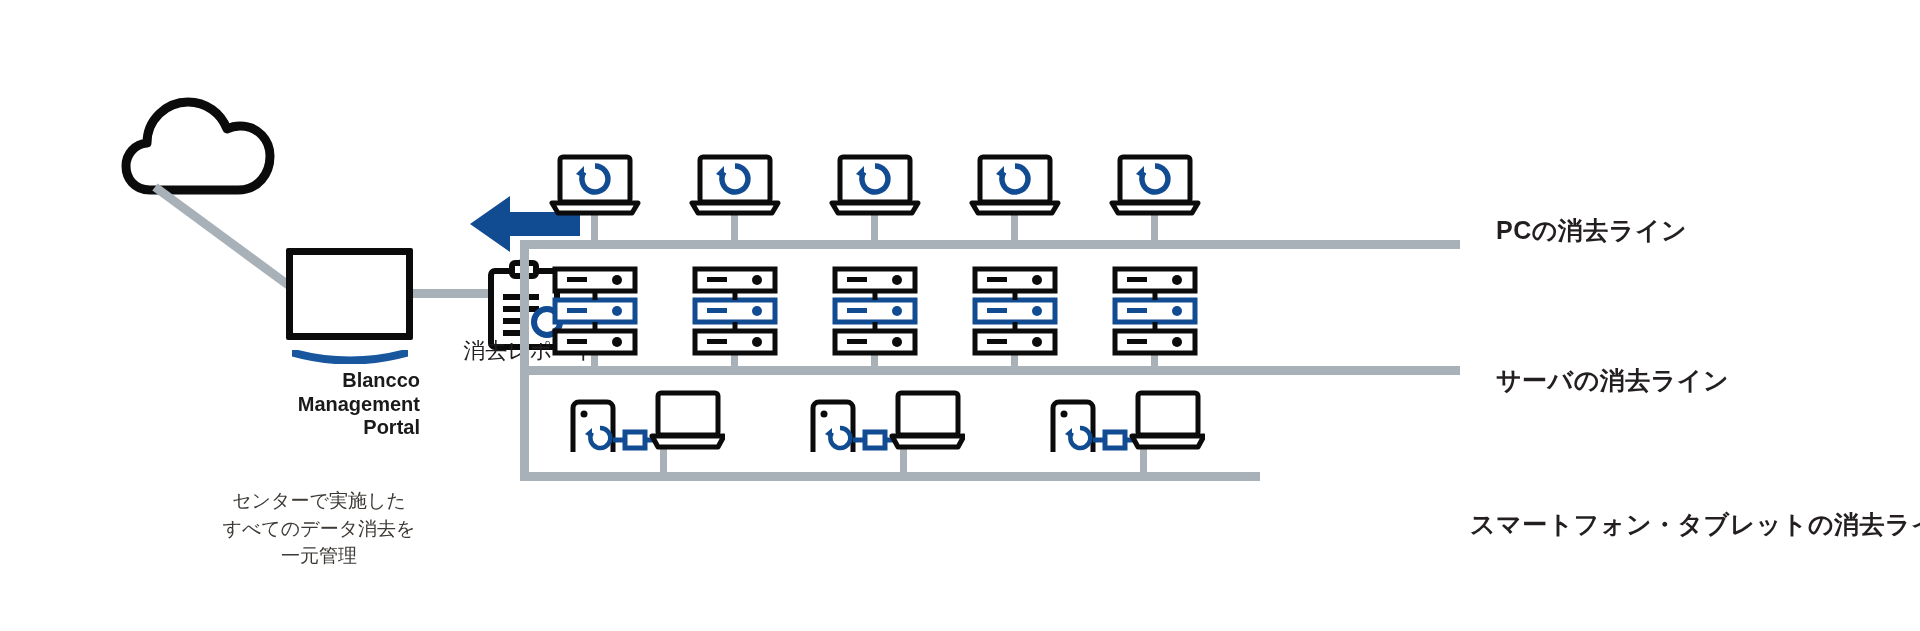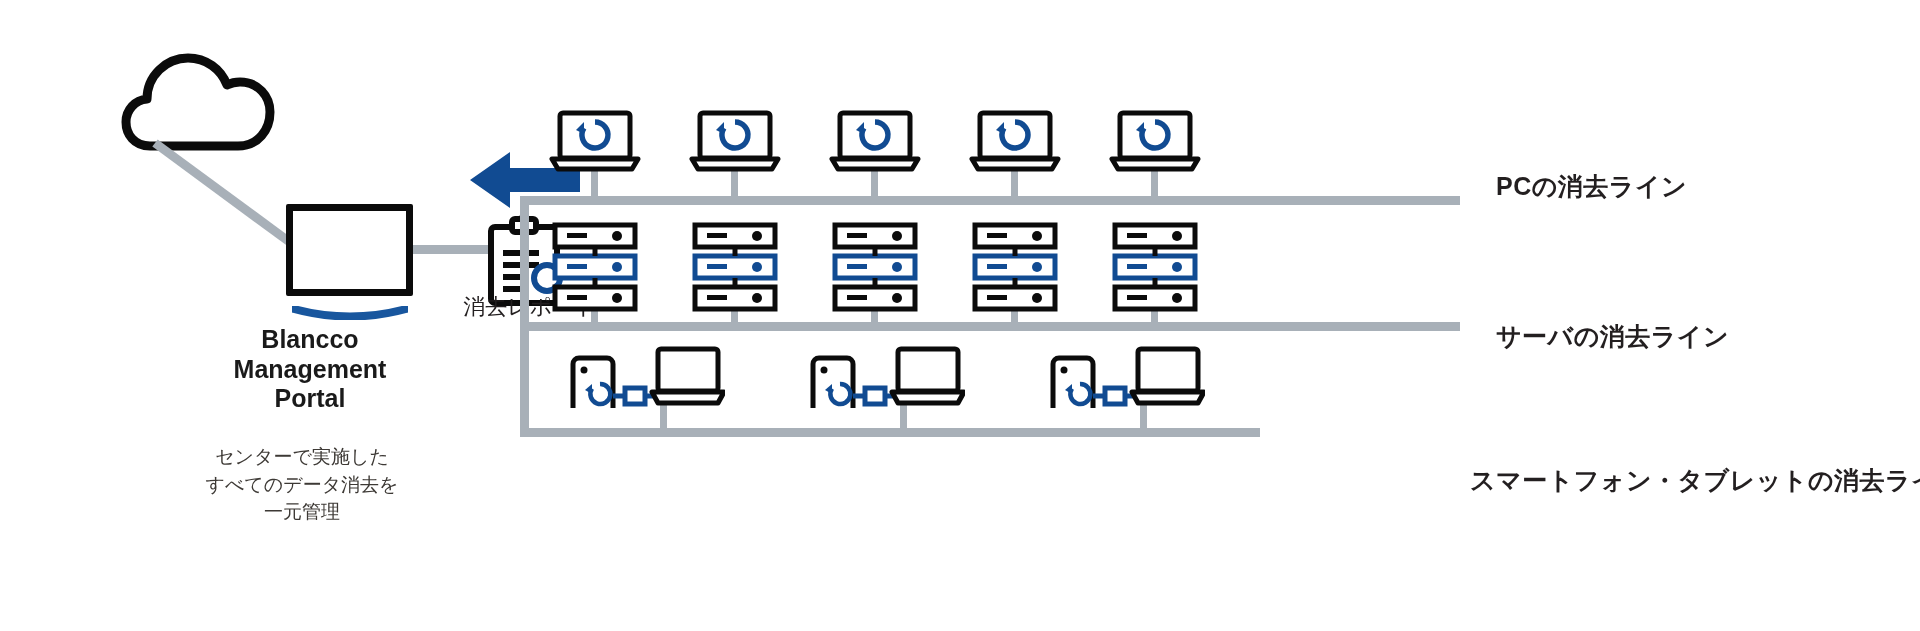--- a/index.html
+++ b/index.html
@@ -7,32 +7,32 @@
     font-family:"Liberation Sans","DejaVu Sans",sans-serif;
     -webkit-font-smoothing:antialiased;
   }
   #stage{
     position:relative;
     width:1920px;
     height:631px;
     background:#ffffff;
     overflow:hidden;
   }
-  .abs{position:absolute;}
+  .abs{position:absolute;margin-top:44px;}
   .txt{color:#231f20;white-space:nowrap;}
 
   
   #portal-title{
     left:200px; top:325px; width:220px;
-    text-align:center;
-    font-size:25px; font-weight:bold; line-height:1.18;
+    text-align:right;
+    font-size:20px; font-weight:bold; line-height:1.18;
     color:#1a1a1a; white-space:normal;
   }
   #portal-caption{
-    left:187px; top:443px; width:230px;
+    left:204px; top:443px; width:230px;
     text-align:center;
     font-size:19px; line-height:1.45;
     color:#3d3935; white-space:normal;
   }
   #monitor{
     left:286px; top:204px; width:127px; height:92px;
     border:7px solid #0b0b0b; background:#fff; box-sizing:border-box;
     border-radius:2px;
   }
   #monitor-underline{

